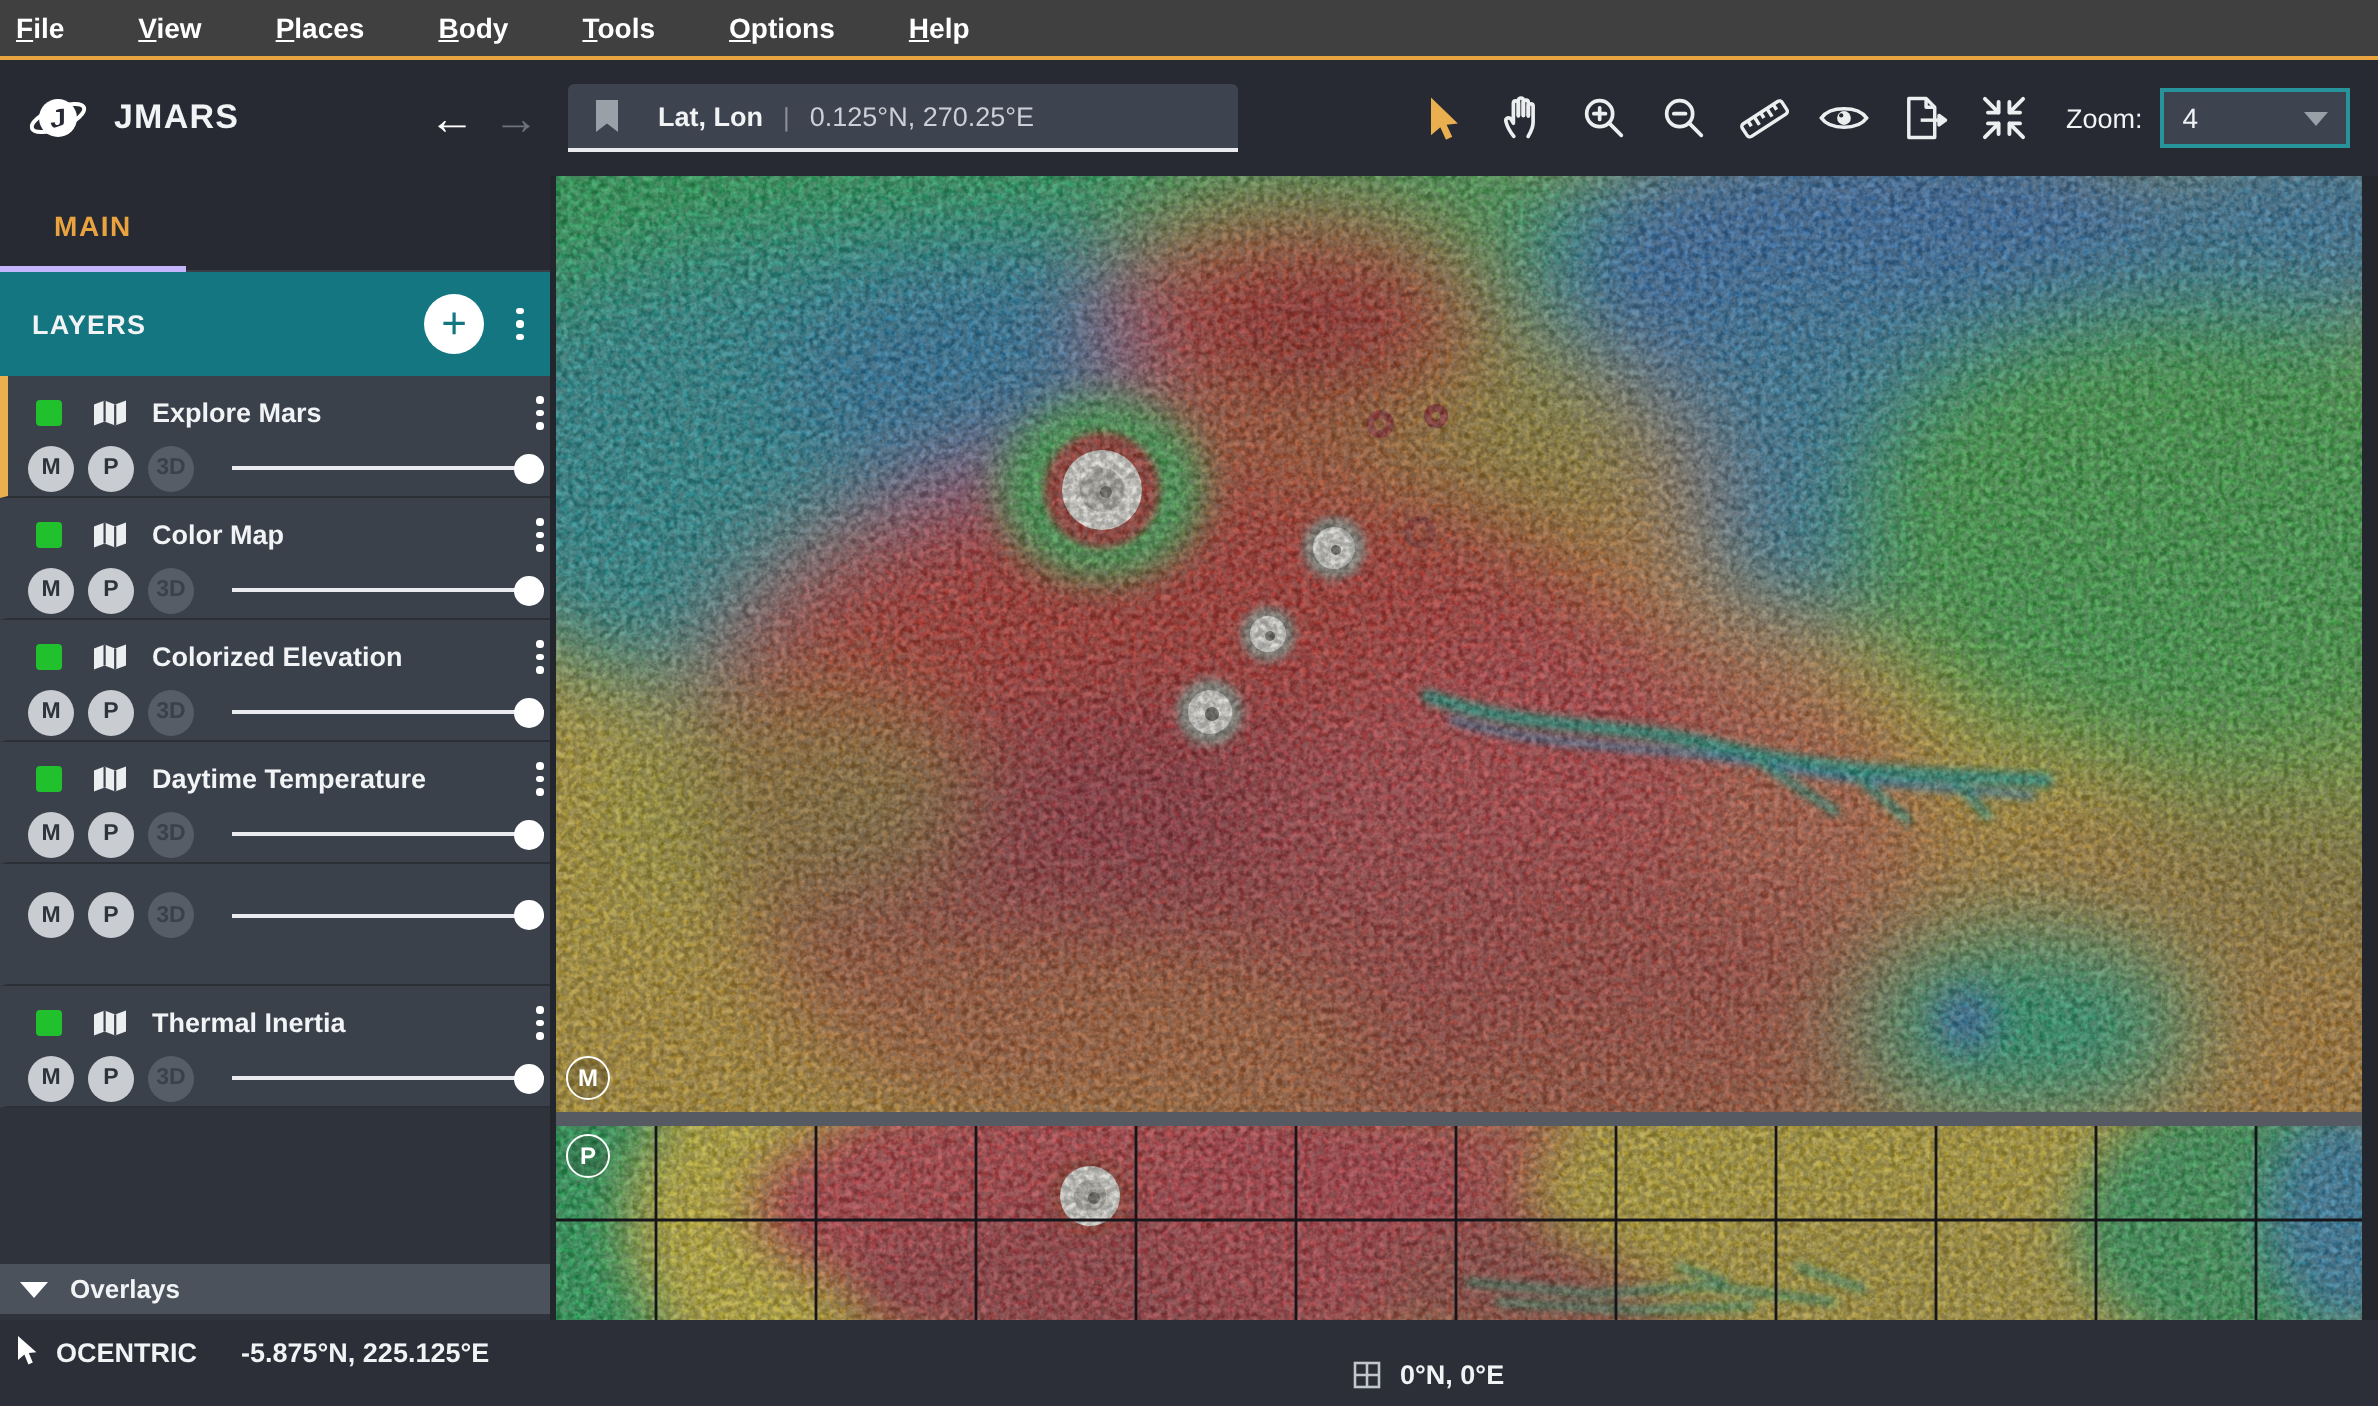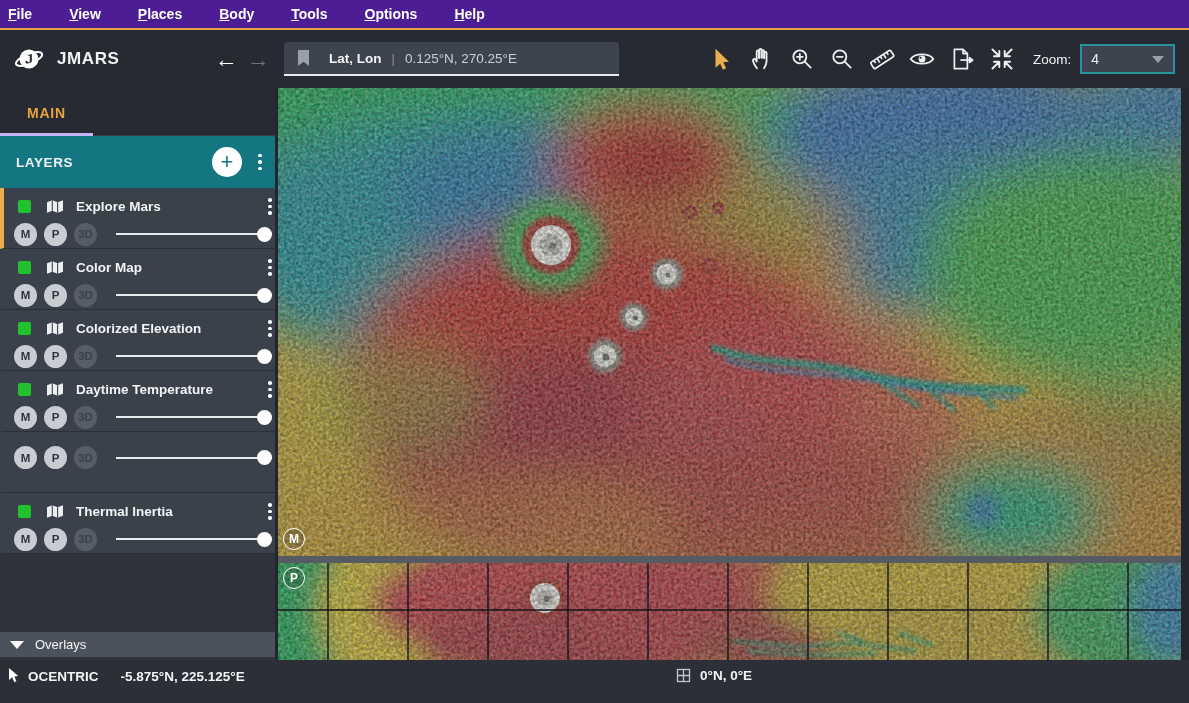--- a/index.html
+++ b/index.html
@@ -6,21 +6,21 @@
   html,body { margin:0; padding:0; }
   body {
     width:1189px; height:703px; overflow:hidden;
     background:#23262d; color:#f1f3f5;
     font-family:"Liberation Sans", sans-serif;
   }
   .app { width:1189px; height:703px; display:flex; flex-direction:column; }
 
   
   .menubar {
-    height:30px; background:#4c1d95; border-bottom:2px solid #e9a43f;
+    height:30px; background:#404040; border-bottom:2px solid #e9a43f;
     display:flex; align-items:center; padding-left:8px; gap:37px; flex:none;
   }
   .menu-item { display:inline-block; font-size:14px; font-weight:bold; color:#fff; cursor:default; }
   .menu-item::first-letter { text-decoration:underline; }
 
   
   .header { height:58px; background:#272a32; display:flex; align-items:center; flex:none; }
   .logo-area { width:210px; display:flex; align-items:center; padding-left:13px; gap:12px; }
   .app-title { font-size:17px; font-weight:bold; letter-spacing:.6px; }
   .nav-arrow { width:32px; font-size:23px; line-height:1; text-align:center; color:#fff; }
@@ -74,40 +74,40 @@
     font-weight:bold; font-size:11.5px; display:flex; align-items:center; justify-content:center; flex:none;
   }
   .pill.disabled { background:#575d66; color:#3b414b; }
   .slider { flex:1; height:15px; position:relative; margin-left:12px; margin-right:3px; }
   .slider .track { position:absolute; top:6.5px; left:0; right:0; height:2px; background:#e9ebee; }
   .slider .thumb { position:absolute; right:0; top:0; width:15px; height:15px; border-radius:50%; background:#fff; }
 
   .sidebar-filler { flex:1; }
   .overlays-bar { height:25px; background:#4c525c; display:flex; align-items:center; gap:11px; padding-left:10px; margin-bottom:3px; }
   .tri-down { width:0; height:0; border-left:7px solid transparent; border-right:7px solid transparent; border-top:8px solid #fff; }
-  .overlays-label { font-weight:normal; font-size:13px; }
+  .overlays-label { font-weight:bold; font-size:13px; }
 
   
   .map-col { flex:1; padding-left:3px; background:#23262d; }
   .main-map { width:903px; height:468px; position:relative; }
   .map-divider { width:903px; height:7px; background:#555a63; }
   .panner { width:903px; height:97px; position:relative; }
   .badge {
     position:absolute; width:22px; height:22px; border:1.5px solid #fff; border-radius:50%;
     color:#fff; font-weight:bold; font-size:12px; display:flex; align-items:center; justify-content:center;
     background:rgba(25,25,25,.18);
   }
   .badge.m { left:5px; bottom:6px; }
   .badge.p { left:5px; top:4px; }
 
   
   .statusbar { height:57px; background:#2c2f37; position:relative; flex:none; }
   .status-left { position:absolute; left:8px; top:8px; display:flex; align-items:center; gap:8px; font-weight:bold; font-size:13.5px; }
   .status-gap { display:inline-block; width:6px; }
-  .status-center { position:absolute; left:637px; top:8px; display:flex; gap:9px; font-weight:bold; font-size:13.5px;padding-left:39px; }
+  .status-center { position:absolute; left:637px; top:20px; display:flex; gap:9px; font-weight:bold; font-size:13.5px;padding-left:39px; }
   .statusbar .bottom-strip { position:absolute; bottom:0; left:0; width:100%; height:7px; background:#262a31; }
 
   svg { display:block; }
 </style>
 </head>
 <body>
 
 <div class="app">
 
   <div class="menubar">

